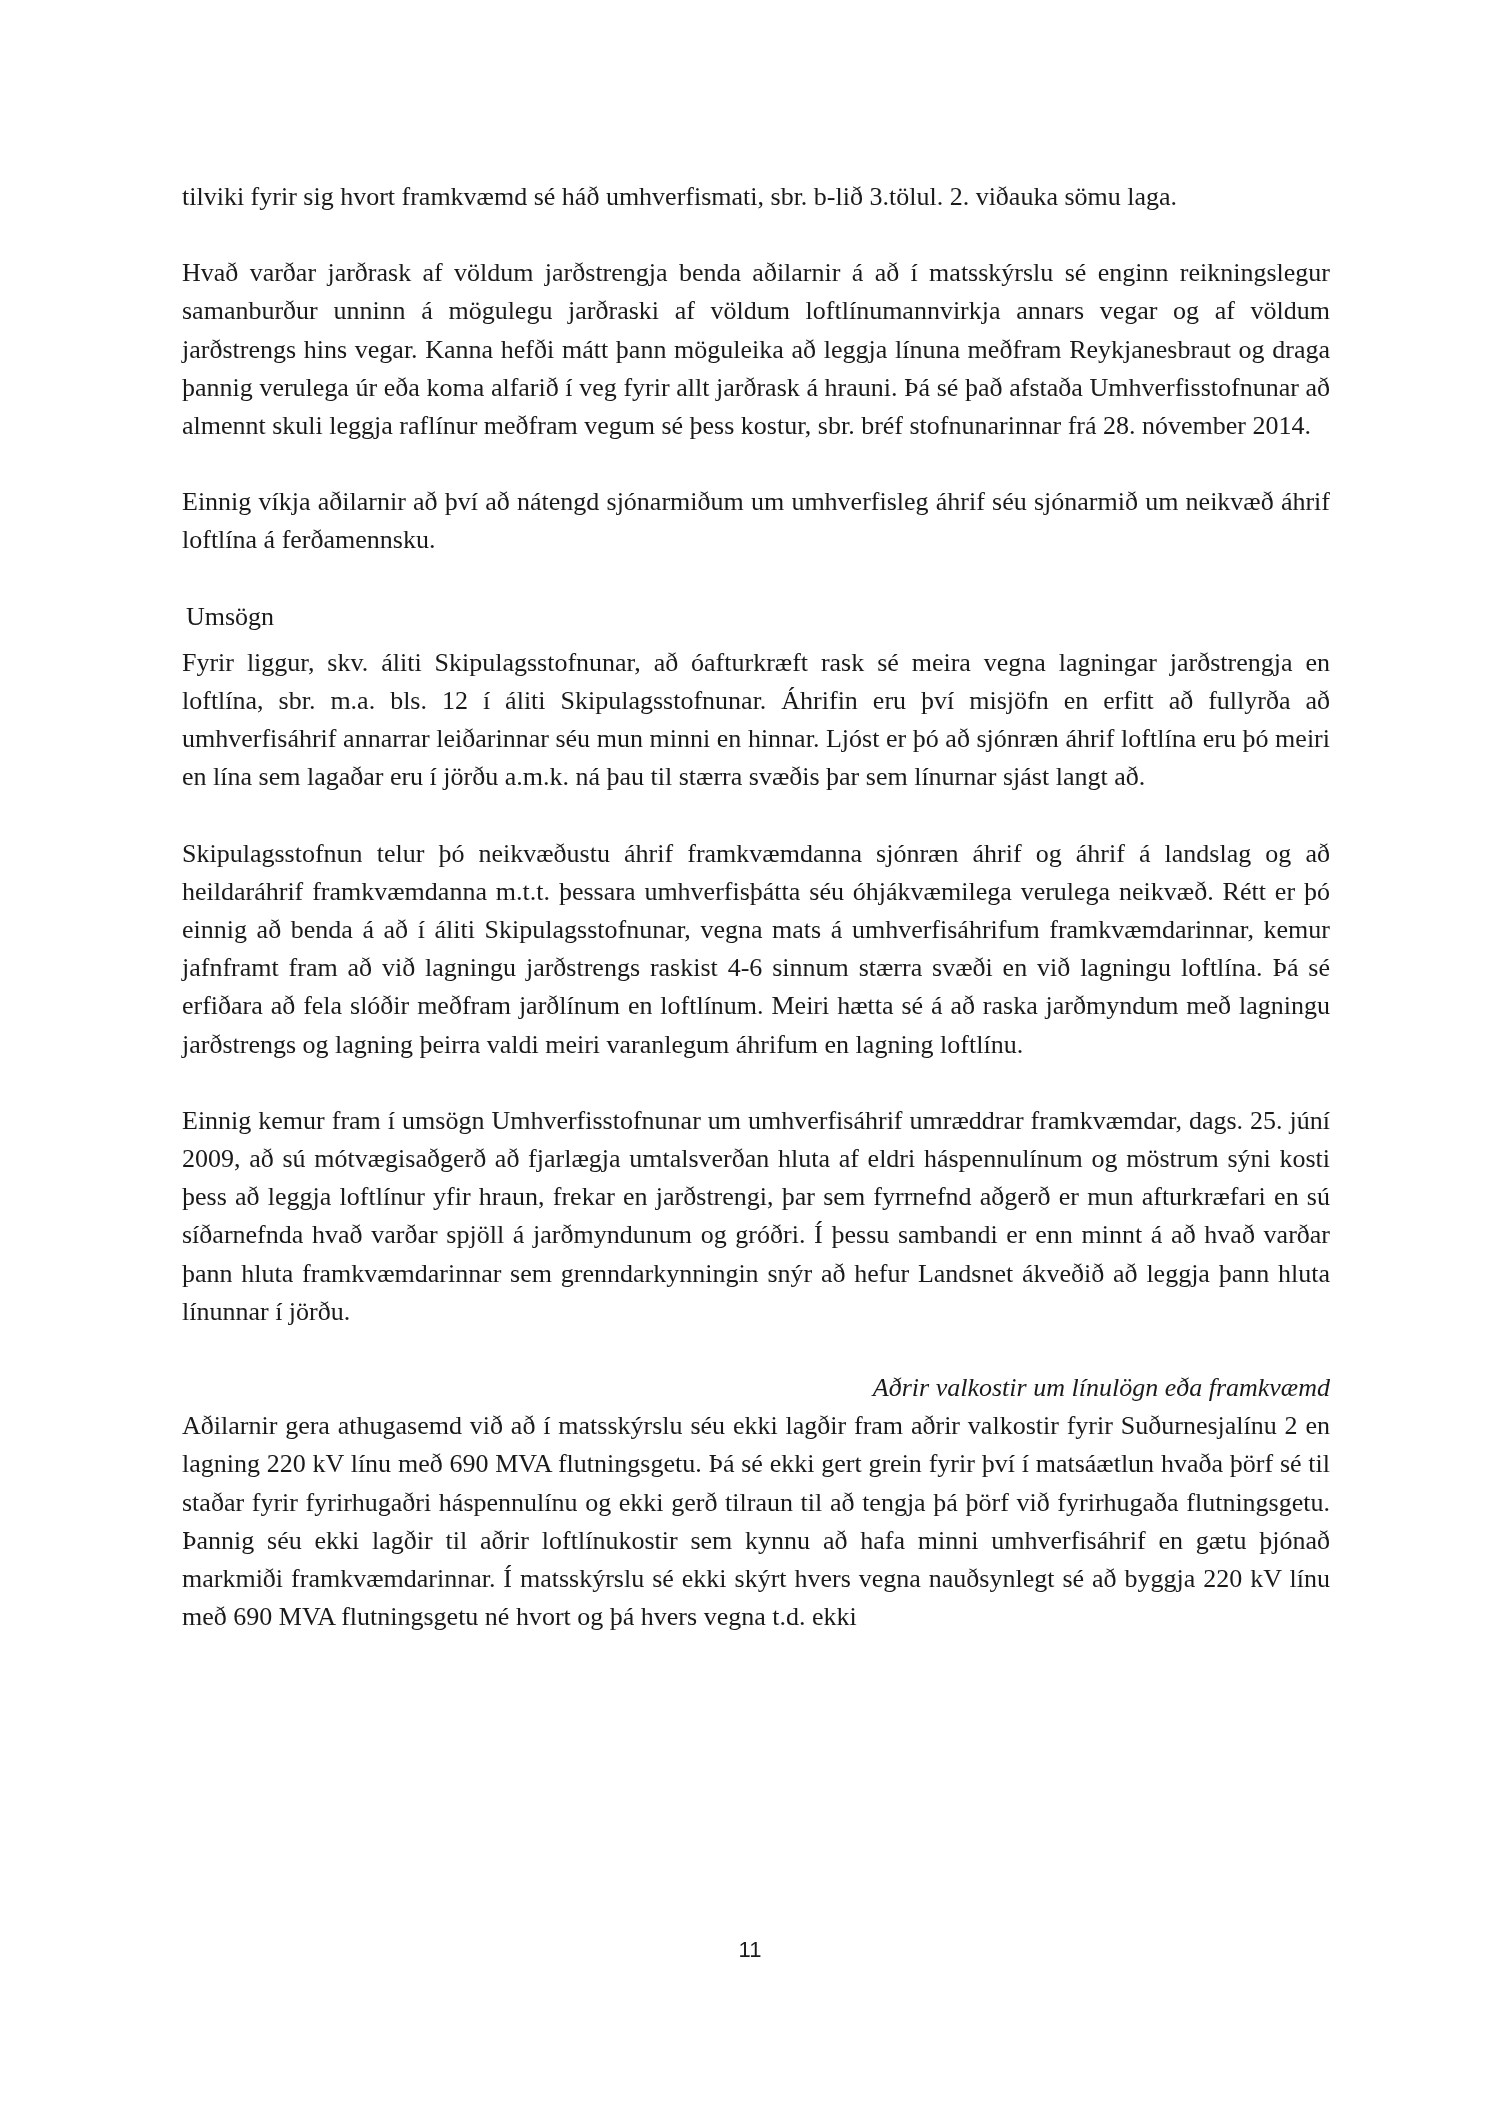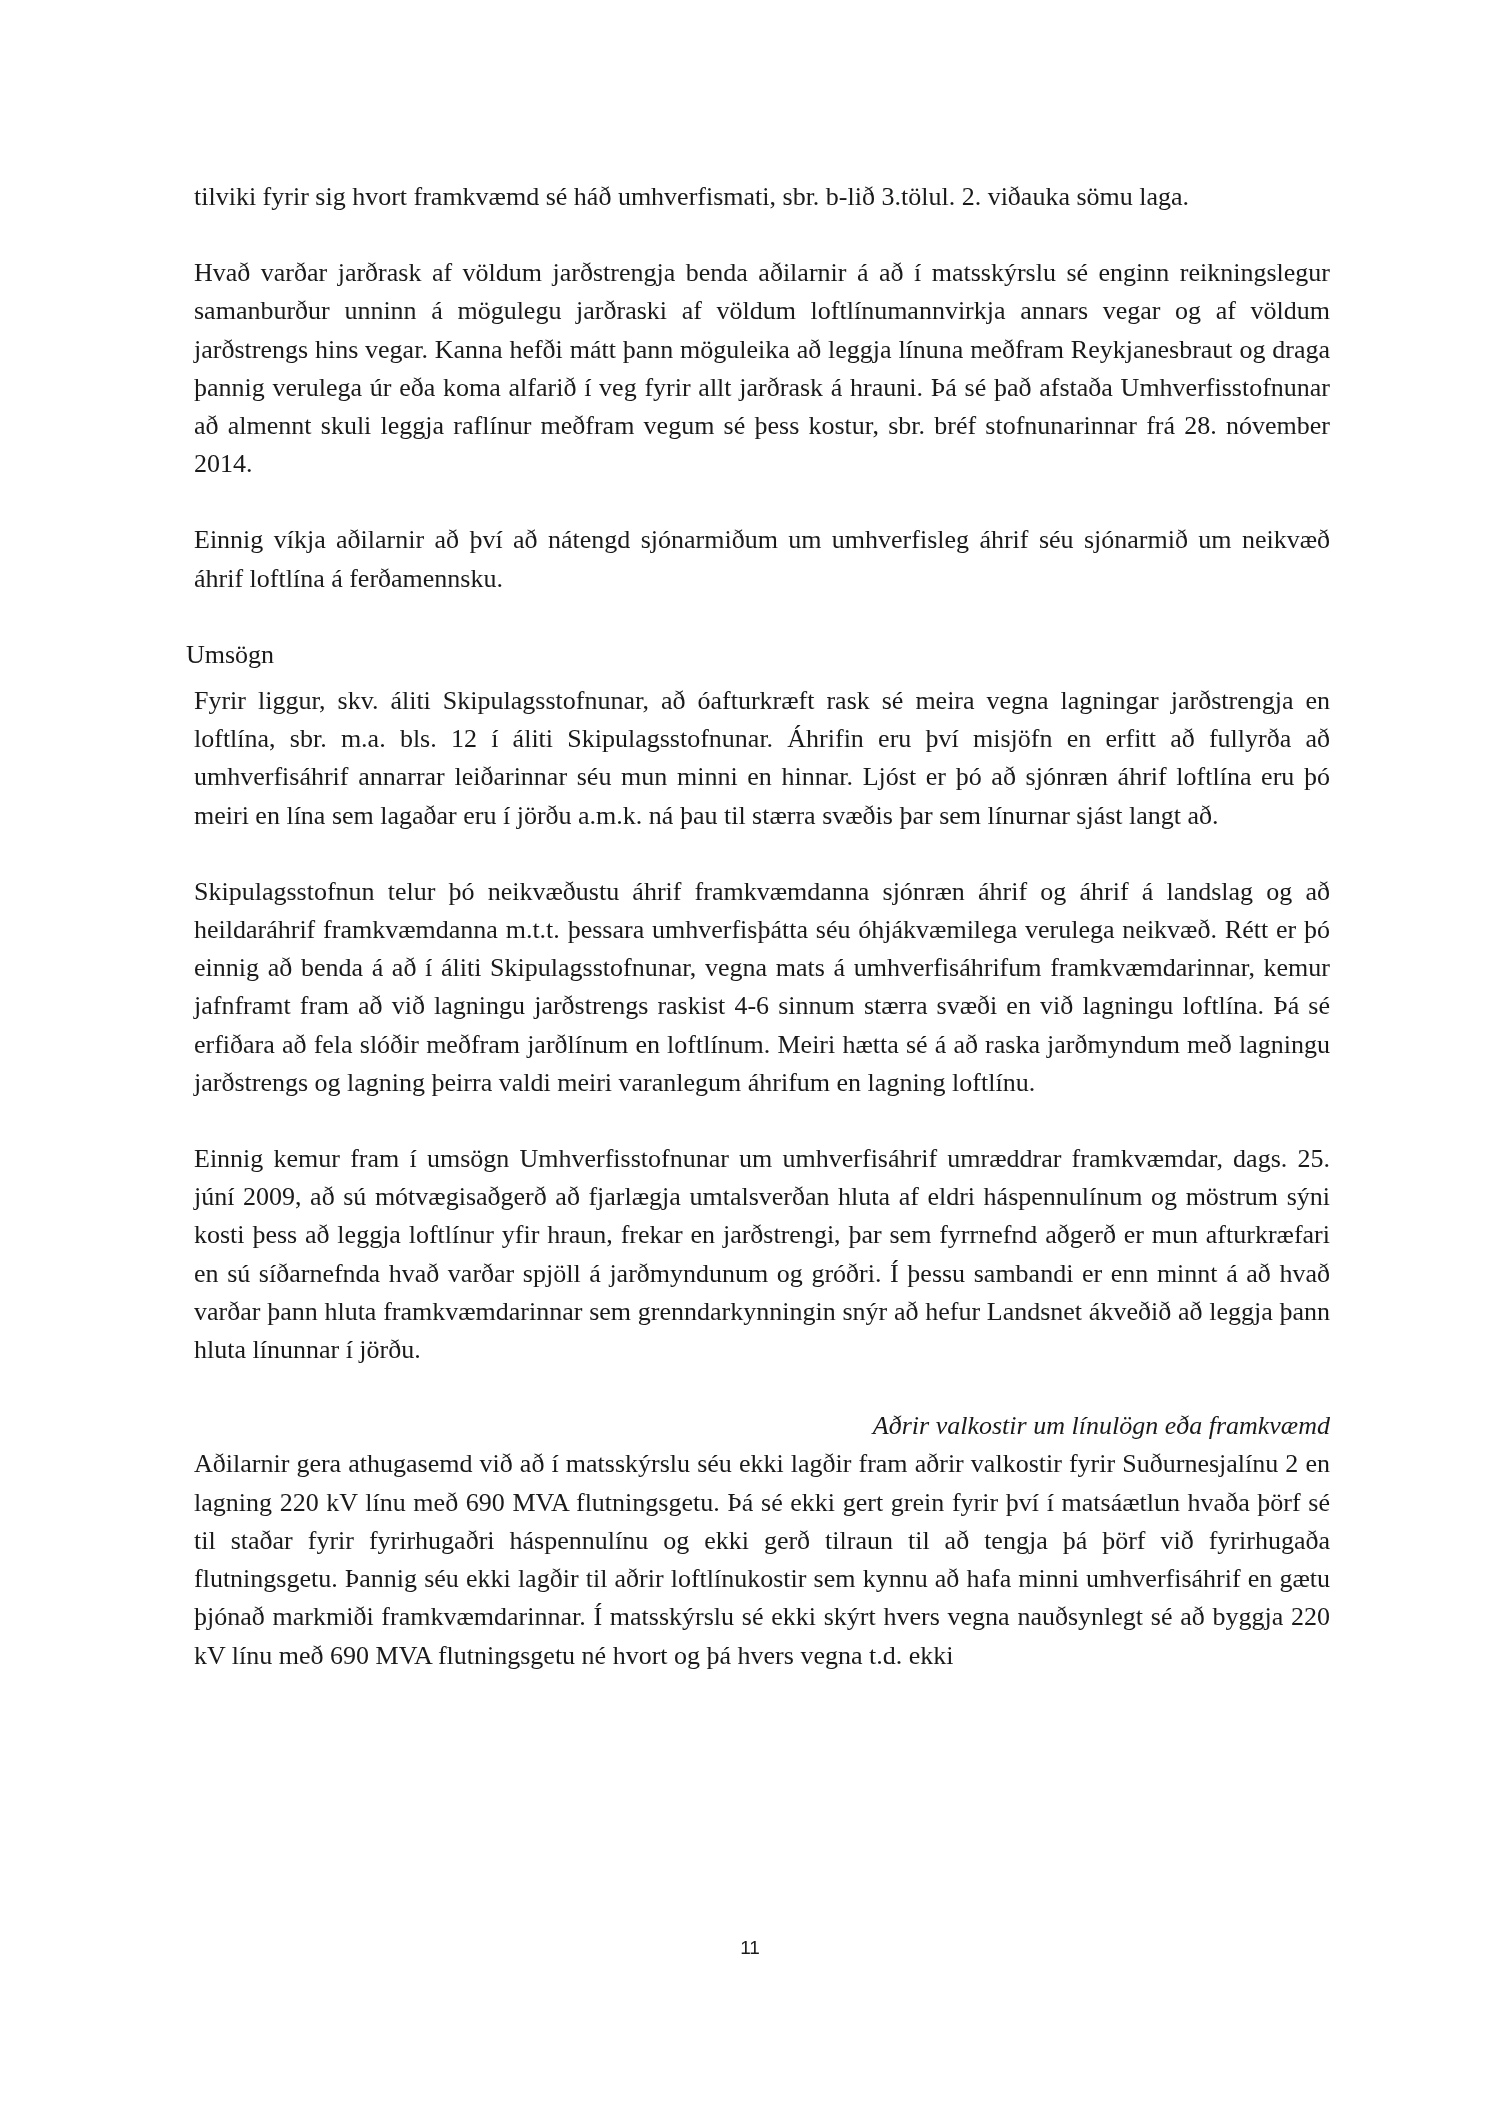--- a/index.html
+++ b/index.html
@@ -7,31 +7,31 @@
   .page {
     position: absolute;
     left: 178px;
     top: 178px;
     width: 1152px;
     font-family: "Liberation Serif", "DejaVu Serif", serif;
     font-size: 26px;
     line-height: 38.2px;
     color: #1a1a1a;
   }
-  .para { margin: 0 0 38px 16px; text-align: justify; text-align-last: left; }
+  .para { margin: 0 0 38px 4px; text-align: justify; text-align-last: left; }
   .para.tight { margin-bottom: 0; }
   .heading-underline { margin: 8px; }
   .heading-italic { font-style: italic; margin: 0; text-align: right; }
   .page-number {
     position: absolute;
     left: 0; width: 1500px;
     top: 1937px;
     text-align: center;
     font-family: "Liberation Sans", "DejaVu Sans", sans-serif;
-    font-size: 19px;
+    font-size: 22px;
     color: #1a1a1a;
   }
 </style>
 </head>
 <body>
 
 <div class="page">
   <p class="para">tilviki fyrir sig hvort framkvæmd sé háð umhverfismati, sbr. b-lið 3.tölul. 2. viðauka sömu laga.</p>
   <p class="para">Hvað varðar jarðrask af völdum jarðstrengja benda aðilarnir á að í matsskýrslu sé enginn reikningslegur samanburður unninn á mögulegu jarðraski af völdum loftlínumannvirkja annars vegar og af völdum jarðstrengs hins vegar. Kanna hefði mátt þann möguleika að leggja línuna meðfram Reykjanesbraut og draga þannig verulega úr eða koma alfarið í veg fyrir allt jarðrask á hrauni. Þá sé það afstaða Umhverfisstofnunar að almennt skuli leggja raflínur meðfram vegum sé þess kostur, sbr. bréf stofnunarinnar frá 28. nóvember 2014.</p>
   <p class="para">Einnig víkja aðilarnir að því að nátengd sjónarmiðum um umhverfisleg áhrif séu sjónarmið um neikvæð áhrif loftlína á ferðamennsku.</p>

